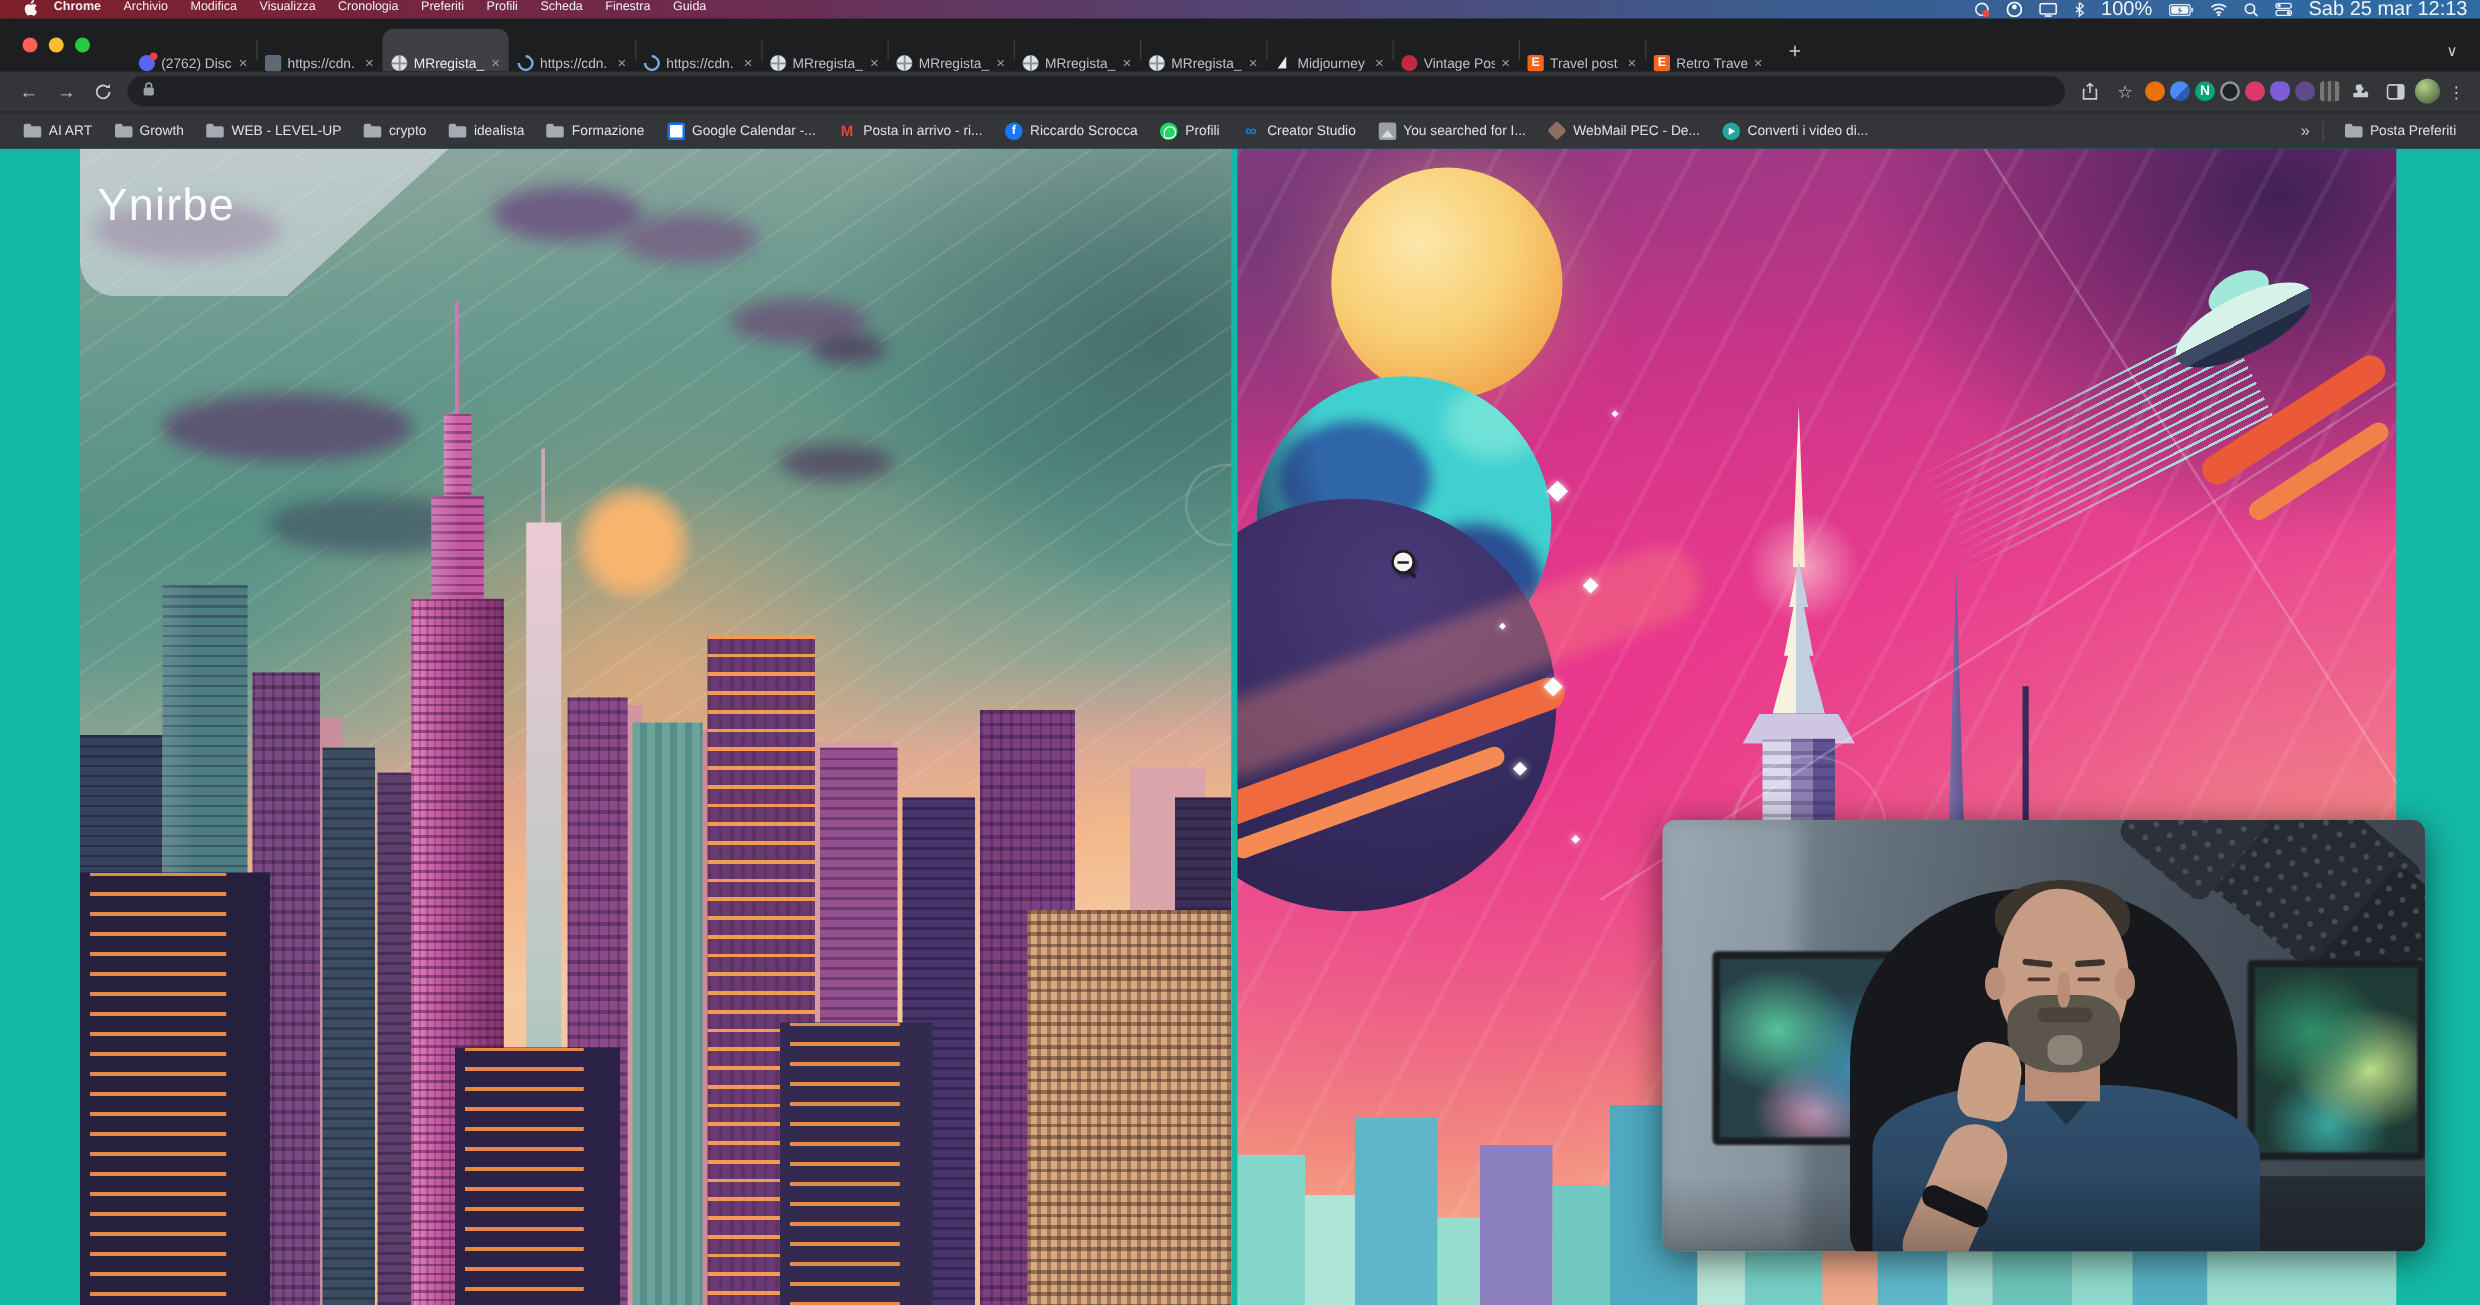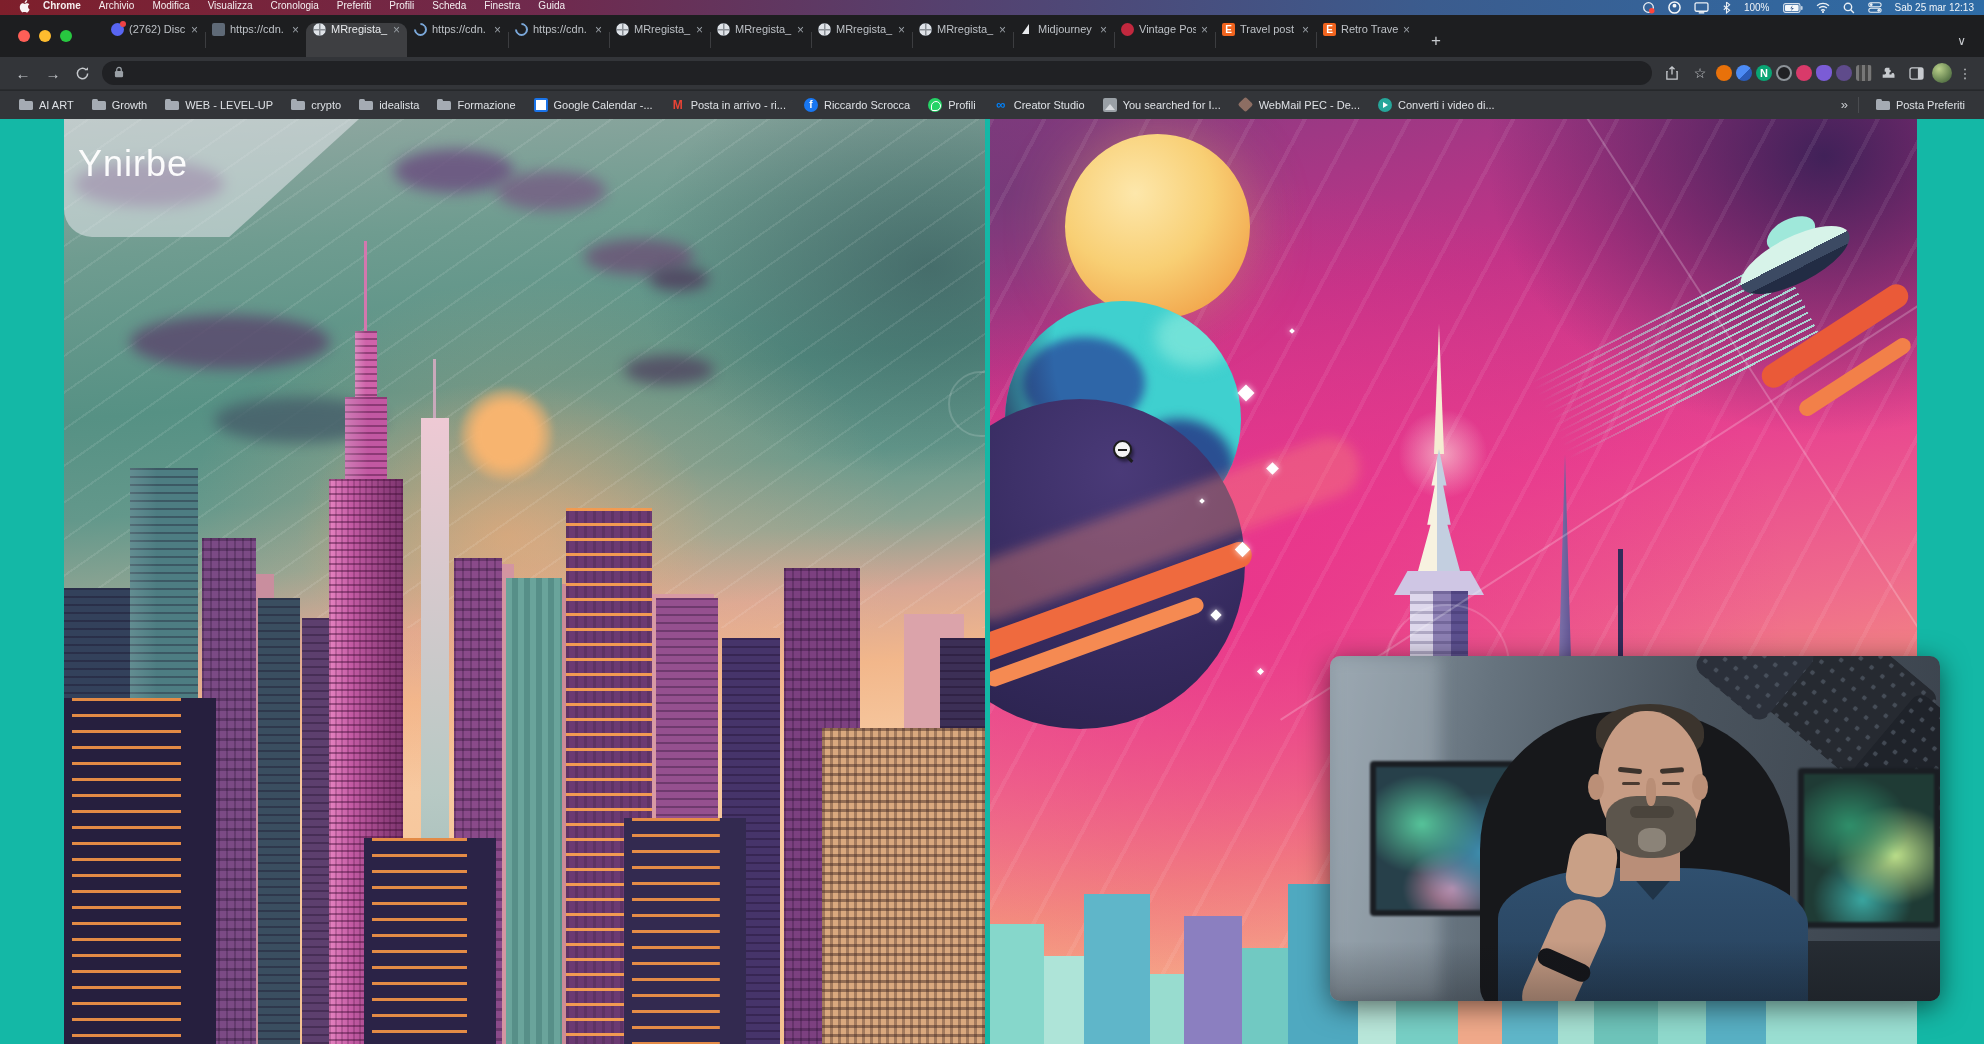--- a/index.html
+++ b/index.html
@@ -8,28 +8,28 @@
   .abs{position:absolute}
 
   
   #menubar{height:15px;display:flex;gap:0;
     background:linear-gradient(90deg,#7e1f2b 0%,#6f2a4e 28%,#55416f 48%,#3b5c8e 72%,#2e6ca6 100%);
     color:rgba(255,255,255,.92);font-size:10px;padding:0 10px}
   .mi{padding:0 9px;white-space:nowrap}
   .mi.app{font-weight:bold}
   #mb-right{margin-left:auto;display:flex;align-items:center;gap:13px}
   #mb-right svg{display:block}
-  .mbtxt{font-size:10px;white-space:nowrap}
+  .mbtxt{font-size:16px;white-space:nowrap}
 
   
   #tabstrip{height:42px;background:#1d1e20;display:flex;align-items:flex-end;position:relative}
   #lights{position:absolute;left:18px;top:15px;display:flex;gap:9px}
   .light{width:12px;height:12px;border-radius:50%}
   #tabs{display:flex;margin-left:104px;align-items:flex-end;height:34px;flex:1;min-width:0}
-  .tab{width:101px;height:34px;display:flex;align-items:flex-start;gap:5px;padding:0 7px;
+  .tab{width:101px;height:34px;display:flex;align-items:flex-end;gap:5px;padding:0 7px;
     color:#bdc1c6;font-size:11px;position:relative;flex:none}
   .tab + .tab::before{content:"";position:absolute;left:0;top:9px;height:16px;width:1px;background:#3c3d40}
   .tab.active{background:#3e3f42;border-radius:9px 9px 0 0;color:#e8eaed}
   .tab.active::before,.tab.active + .tab::before{display:none}
   .tlabel{flex:1;min-width:0;overflow:hidden;white-space:nowrap}
   .tclose{color:#9aa0a6;font-size:12px;flex:none}
   .favicon{width:13px;height:13px;flex:none;border-radius:3px;position:relative}
   .favicon[data-icon="discord"]{background:#5865F2;border-radius:50%}
   .favicon[data-icon="discord"]::after{content:"";position:absolute;right:-2px;top:-2px;width:6px;height:6px;border-radius:50%;background:#ed4245}
   .favicon[data-icon="site"]{background:#5f6a77;border-radius:2px}

